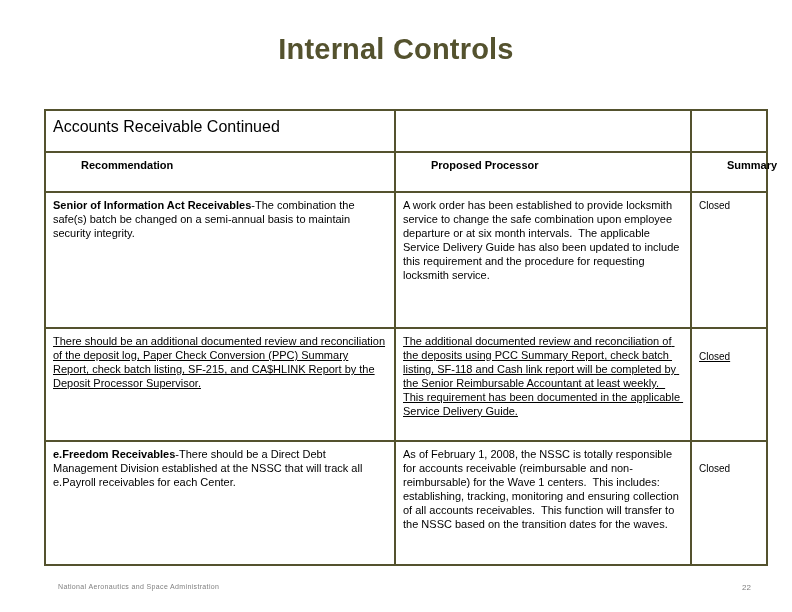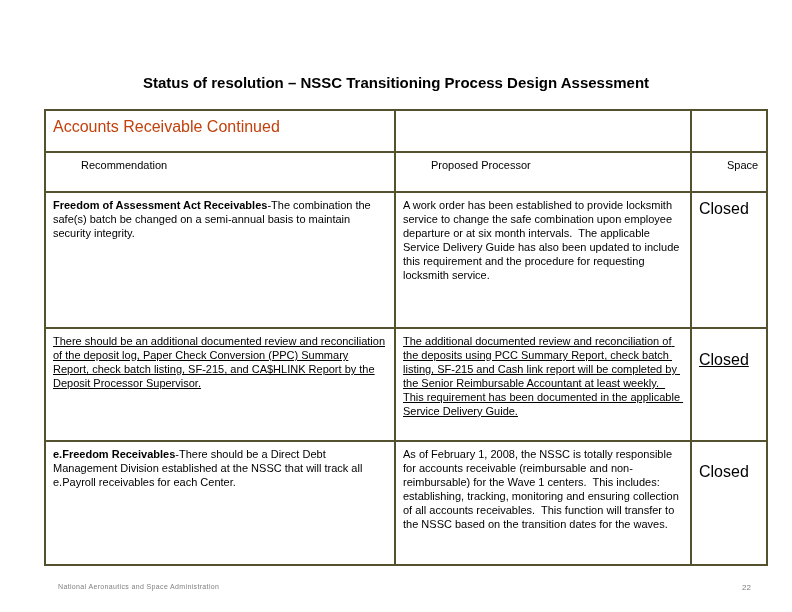--- a/index.html
+++ b/index.html
@@ -76,33 +76,33 @@
 
   
   td.band {
     height: 30px;
     padding-top: 7px;
     padding-bottom: 7px;
   }
   .band-title {
     font-size: 16px;
     font-weight: normal;
-    color: #c2410c;
+    color: #000000;
     line-height: 1.2;
   }
 
   
   td.colhead {
     height: 28px;
     padding-top: 9px;
     padding-bottom: 9px;
   }
   .colhead-label {
     font-size: 11px;
-    font-weight: normal;
+    font-weight: bold;
     color: #000000;
     padding-left: 28px;
   }
 
   
   td.cell-rec  { height: 124px; }
   td.cell-res  { height: 124px; }
   td.cell-stat { height: 124px; padding-top: 14px; }
 
   tr.row-2 td { height: 86px; text-decoration: underline; }
@@ -111,21 +111,21 @@
   tr.row-3 td.cell-stat { padding-top: 20px; }
 
   .lead {
     font-weight: bold;
   }
   .cell-text {
     display: block;
     white-space: pre-wrap;
   }
   .status-text {
-    font-size: 16px;
+    font-size: 10px;
     color: #000000;
   }
 
   
   .footer-left {
     position: absolute;
     left: 58px;
     top: 583px;
     font-size: 7px;
     color: #808080;
@@ -137,21 +137,21 @@
     top: 583px;
     font-size: 8px;
     color: #808080;
   }
 </style>
 </head>
 <body>
 
 <div class="slide">
 
-  <div class="subtitle">Status of resolution – NSSC Transitioning Process Design Assessment</div>
+  <div class="title">Internal Controls</div>
 
   <div class="table-wrap">
     <table class="ic-table">
       <colgroup>
         <col class="c-rec">
         <col class="c-res">
         <col class="c-stat">
       </colgroup>
       <tbody>
         <tr>
@@ -163,42 +163,42 @@
         </tr>
 
         <tr>
           <td class="colhead">
             <span class="colhead-label">Recommendation</span>
           </td>
           <td class="colhead">
             <span class="colhead-label">Proposed Processor</span>
           </td>
           <td class="colhead">
-            <span class="colhead-label">Space</span>
+            <span class="colhead-label">Summary</span>
           </td>
         </tr>
 
         <tr class="row-1">
           <td class="cell-rec">
-            <span class="lead">Freedom of Assessment Act Receivables</span><span class="cell-body">-The combination the safe(s) batch be changed on a semi-annual basis to maintain security integrity.</span>
+            <span class="lead">Senior of Information Act Receivables</span><span class="cell-body">-The combination the safe(s) batch be changed on a semi-annual basis to maintain security integrity.</span>
           </td>
           <td class="cell-res">
             <span class="cell-text">A work order has been established to provide locksmith service to change the safe combination upon employee departure or at six month intervals.  The applicable Service Delivery Guide has also been updated to include this requirement and the procedure for requesting locksmith service.</span>
           </td>
           <td class="cell-stat">
             <span class="status-text">Closed</span>
           </td>
         </tr>
 
         <tr class="row-2">
           <td class="cell-rec">
             <span class="lead"></span><span class="cell-body">There should be an additional documented review and reconciliation of the deposit log, Paper Check Conversion (PPC) Summary Report, check batch listing, SF-215, and CA$HLINK Report by the Deposit Processor Supervisor.</span>
           </td>
           <td class="cell-res">
-            <span class="cell-text">The additional documented review and reconciliation of the deposits using PCC Summary Report, check batch listing, SF-215 and Cash link report will be completed by the Senior Reimbursable Accountant at least weekly.  This requirement has been documented in the applicable Service Delivery Guide.</span>
+            <span class="cell-text">The additional documented review and reconciliation of the deposits using PCC Summary Report, check batch listing, SF-118 and Cash link report will be completed by the Senior Reimbursable Accountant at least weekly.  This requirement has been documented in the applicable Service Delivery Guide.</span>
           </td>
           <td class="cell-stat">
             <span class="status-text">Closed</span>
           </td>
         </tr>
 
         <tr class="row-3">
           <td class="cell-rec">
             <span class="lead">e.Freedom Receivables</span><span class="cell-body">-There should be a Direct Debt Management Division established at the NSSC that will track all e.Payroll receivables for each Center.</span>
           </td>

